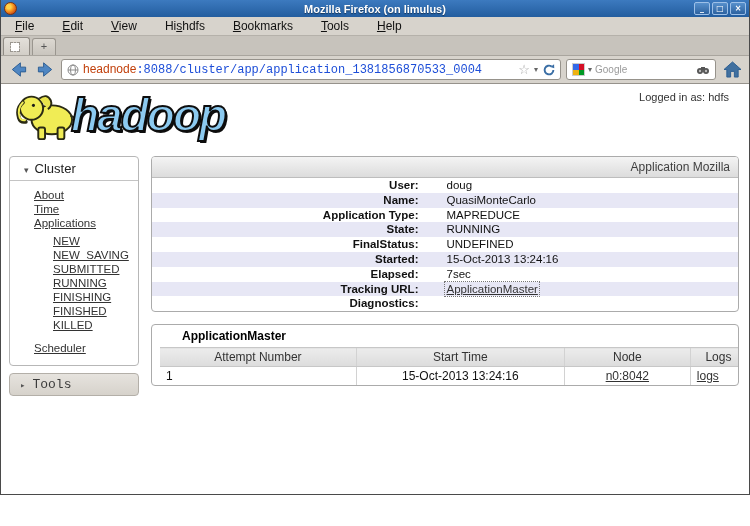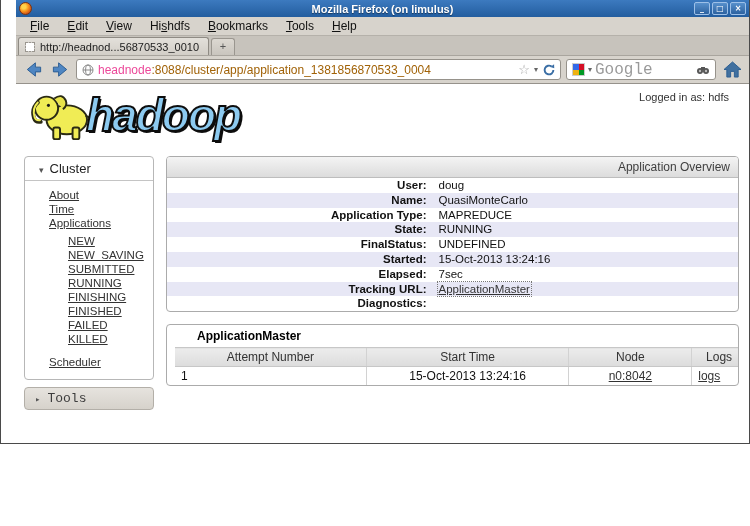--- a/index.html
+++ b/index.html
@@ -2,26 +2,25 @@
 <html><head>
 <meta charset="utf-8">
 <style>
   * { box-sizing: border-box; margin: 0; padding: 0; }
   html,body { width: 750px; height: 526px; overflow: hidden; }
   body {
     font-family: "Liberation Sans", "DejaVu Sans", sans-serif;
     background: #fff;
   }
   .window {
-    width: 750px; height: 444px;
+    width: 750px; height: 495px;
     border: 1px solid #4a4a4a;
     border-top: none;
     display: flex; flex-direction: column;
     background: #fff;
-    padding-left: 15px;
   }
   
   .titlebar {
     height: 17px; flex: 0 0 17px;
     background: linear-gradient(#3c7abf, #235d9f);
     display: flex; align-items: center;
     padding: 0 3px;
     position: relative;
   }
   .ff-icon {
@@ -45,21 +44,21 @@
     color: #fff; font-size: 8px; line-height: 10px; font-weight: bold;
     cursor: default; padding: 0;
     font-family: "DejaVu Sans", sans-serif;
   }
   
   .menubar {
     height: 19px; flex: 0 0 19px;
     background: #d7d3cc;
     border-bottom: 1px solid #b5b1aa;
     display: flex; align-items: center;
-    padding-left: 6px; gap: 2px;
+    padding-left: 6px; gap: 12px;
     font-size: 12px; color: #111;
   }
   .menu-item { padding: 1px 8px; white-space: nowrap; }
   .menu-item u { text-decoration: underline; }
   
   .tabbar {
     height: 20px; flex: 0 0 20px;
     background: #c7c3bc;
     display: flex; align-items: flex-end;
     padding: 2px 0 0 2px; gap: 2px;
@@ -99,35 +98,35 @@
   .nav-btn { width: 22px; height: 22px; display: flex; align-items: center; justify-content: center; }
   .url-field {
     flex: 1 1 auto; height: 21px;
     background: #fff;
     border: 1px solid #96928b; border-radius: 3px;
     display: flex; align-items: center;
     padding: 0 4px 0 5px; gap: 4px;
     font-size: 12px; overflow: hidden; white-space: nowrap;
   }
   .url-text { flex: 1 1 auto; overflow: hidden; }
-  .url-domain { color: #ec4899; }
-  .url-rest { color: #a16207; }
+  .url-domain { color: #c2410c; }
+  .url-rest { color: #1d4ed8; font-family: Liberation Mono, monospace; }
   .star-icon { color: #a9a9a9; font-size: 13px; line-height: 13px; }
   .chev { color: #666; font-size: 8px; }
   .search-field {
     flex: 0 0 150px; height: 21px;
     background: #fff;
     border: 1px solid #96928b; border-radius: 3px;
     display: flex; align-items: center;
     padding: 0 5px; gap: 3px;
   }
   .search-field input {
     flex: 1 1 auto; width: 60px; border: none; outline: none;
-    font-size: 16px; color: #333;
-    font-family: Liberation Mono, monospace;
+    font-size: 10px; color: #333;
+    font-family: Liberation Sans, sans-serif;
     background: transparent;
   }
   .search-field input::placeholder { color: #9a9a9a; }
   .gicon { width: 13px; height: 13px; flex: 0 0 13px; display: grid; grid-template-columns: 1fr 1fr; grid-template-rows: 1fr 1fr; border: 1px solid #ccc; background:#fff; }
   .gicon i { display: block; }
   
   .content { flex: 1 1 auto; background: #fff; position: relative; overflow: hidden; }
   .page-header { height: 64px; position: relative; }
   .logo { position: absolute; left: 14px; top: 3px; display: flex; align-items: flex-start; }
   .logo-text {
@@ -178,21 +177,21 @@
     border: 1px solid #ababab; border-radius: 4px;
     overflow: hidden; background: #fff;
   }
   .panel-header {
     background: linear-gradient(#f4f4f4, #dcdcdc);
     border-bottom: 1px solid #bdbdbd;
     padding: 3px 8px;
     font-size: 12px; color: #3f3f3f;
     text-align: right;
   }
-  .kv-row { display: flex; font-size: 11.5px; line-height: 14.8px; }
+  .kv-row { display: flex; font-size: 11.5px; line-height: 14.8px; gap: 16px; }
   .kv-row:nth-child(even) { background: #e7e7f5; }
   .kv-label { flex: 0 0 46.5%; text-align: right; font-weight: bold; color: #111; padding-right: 6px; }
   .kv-value { flex: 1 1 auto; padding-left: 6px; color: #111; }
   .kv-value a.focused { outline: 1px dotted #777; outline-offset: 1px; }
   .panel2 { margin-top: 12px; }
   .panel2-title { font-size: 12px; font-weight: bold; padding: 4px 0 4px 30px; color: #000; }
   table.attempts { width: 100%; border-collapse: collapse; font-size: 12px; margin-left: 8px; }
   table.attempts th {
     background: linear-gradient(#ececec, #dcdcdc);
     border-top: 1px solid #c7c7c7;
@@ -228,21 +227,20 @@
     <span class="menu-item"><span></span><u>V</u><span>iew</span></span>
     <span class="menu-item"><span>Hi</span><u>s</u><span>hdfs</span></span>
     <span class="menu-item"><span></span><u>B</u><span>ookmarks</span></span>
     <span class="menu-item"><span></span><u>T</u><span>ools</span></span>
     <span class="menu-item"><span></span><u>H</u><span>elp</span></span>
   </div>
 
   <div class="tabbar">
     <div class="tab">
       <span class="favicon"></span>
-      <span>http://headnod...56870533_0010</span>
     </div>
     <div class="newtab">+</div>
   </div>
 
   <div class="navbar">
     <span class="nav-btn">
       <span>
         <svg width="19" height="19" viewBox="0 0 20 20">
             <path d="M12 3 L3.5 10 L12 17 L12 12.5 H17.5 V7.5 H12 Z" fill="#4f86c2" stroke="#2b5d92" stroke-width="1"></path>
           </svg>
@@ -334,35 +332,34 @@
             <a class="nav-link">About</a>
             <a class="nav-link">Time</a>
             <a class="nav-link">Applications</a>
             <div class="nav-gap"></div>
             <a class="nav-sublink">NEW</a>
             <a class="nav-sublink">NEW_SAVING</a>
             <a class="nav-sublink">SUBMITTED</a>
             <a class="nav-sublink">RUNNING</a>
             <a class="nav-sublink">FINISHING</a>
             <a class="nav-sublink">FINISHED</a>
-            <a class="nav-sublink">FAILED</a>
             <a class="nav-sublink">KILLED</a>
             <div class="nav-gap-lg"></div>
             <a class="nav-link">Scheduler</a>
           </div>
         </div>
         <div class="tools-bar">
           <span class="caret">▸</span><span>Tools</span>
         </div>
       </div>
 
       <div class="main">
 
         <div class="panel">
-          <div class="panel-header">Application Overview</div>
+          <div class="panel-header">Application Mozilla</div>
           <div>
             <div class="kv-row">
                 <span class="kv-label">User:</span>
                 <span class="kv-value">doug</span>
               </div>
             <div class="kv-row">
                 <span class="kv-label">Name:</span>
                 <span class="kv-value">QuasiMonteCarlo</span>
               </div>
             <div class="kv-row">

